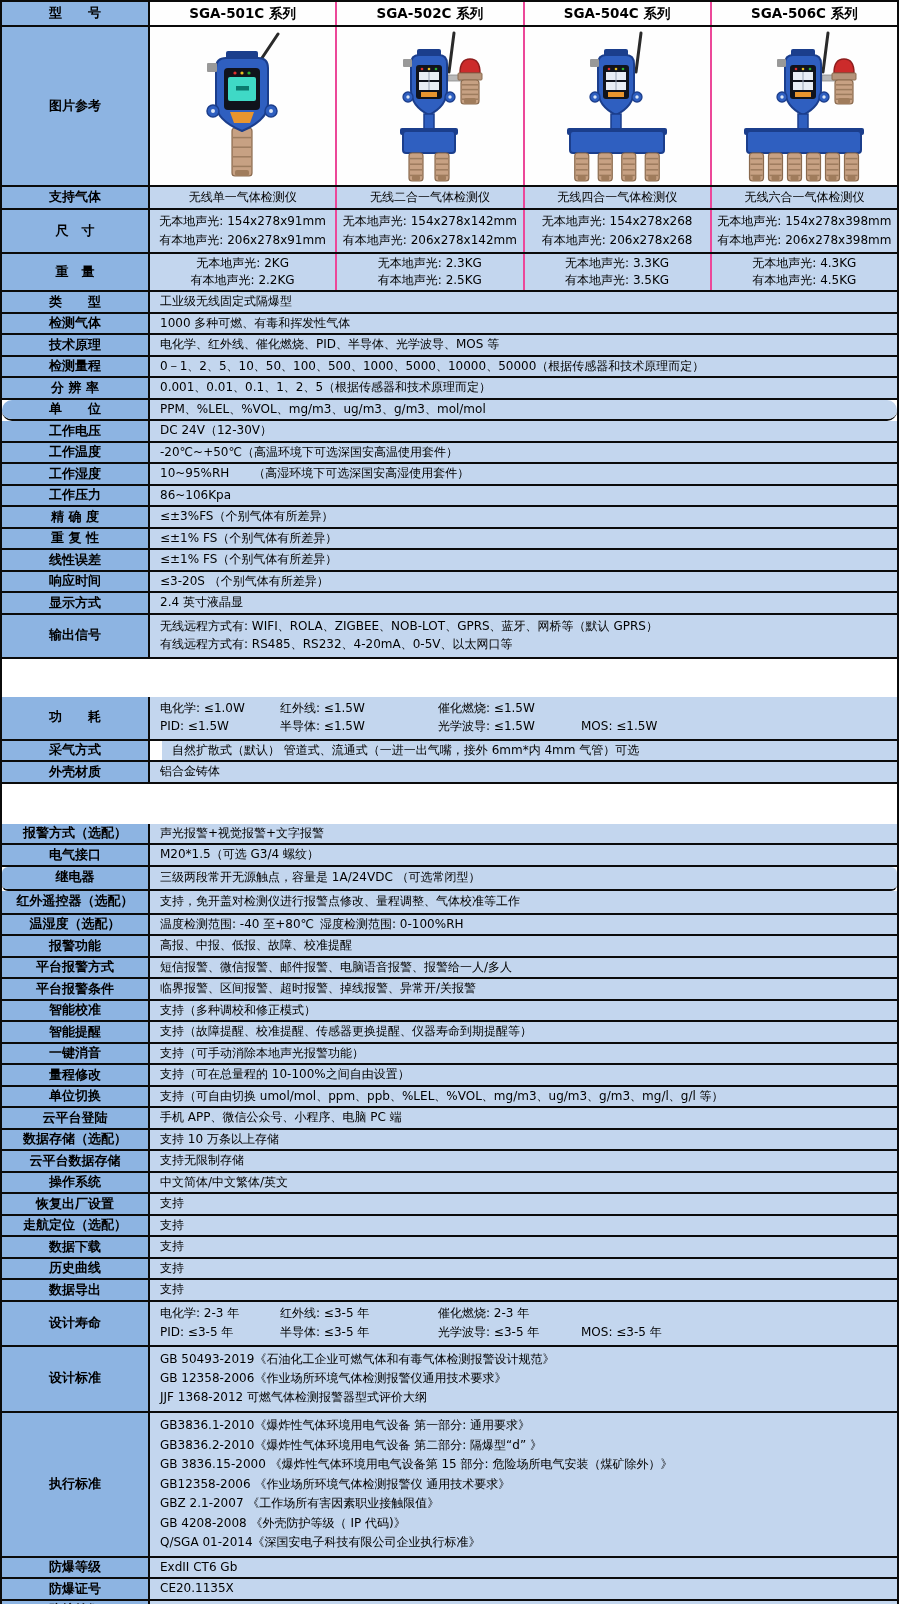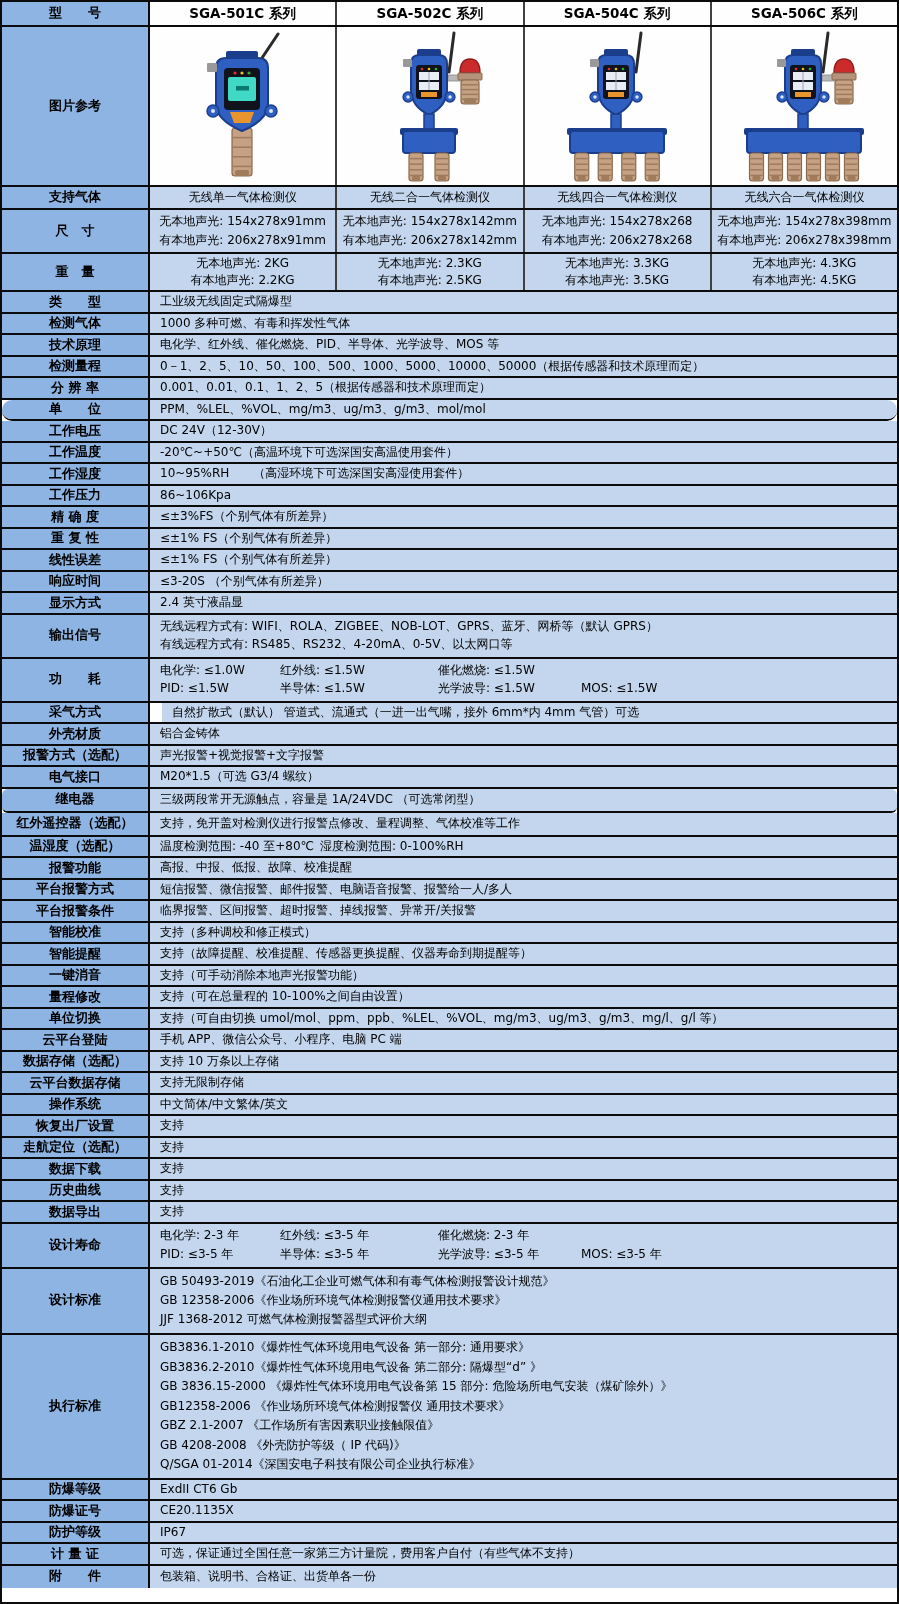--- a/index.html
+++ b/index.html
@@ -12,21 +12,21 @@
   .row{display:flex;flex-direction:row;box-sizing:border-box;border-bottom:2px solid #0b0b0b;overflow:hidden;}
   .row:last-child{border-bottom:none;flex-grow:1;}
   .label-cell{
     flex:0 0 148px;width:148px;box-sizing:border-box;
     background:#8DB4E2;border-right:2px solid #0b0b0b;
     display:flex;align-items:center;justify-content:center;
     font-weight:bold;font-size:13px;text-align:center;line-height:1.25;
     padding:0 4px;
   }
   .col-cell{
-    flex:1 1 0;box-sizing:border-box;border-right:2px solid #404040;
+    flex:1 1 0;box-sizing:border-box;border-right:2px solid #ec4899;
     display:flex;flex-direction:column;align-items:center;justify-content:center;
     font-size:12px;text-align:center;background:#C3D6EE;overflow:hidden;
   }
   .col-cell:last-child{border-right:none;}
   .row.header .col-cell{background:#FEFEFE;font-weight:bold;font-size:13.5px;}
   .row.images .col-cell{background:#FEFEFE;justify-content:center;}
   .col-cell.two{justify-content:space-evenly;}
   .col-cell .ln{line-height:1.1;}
   .value-cell{
     flex:1 1 0;box-sizing:border-box;background:#C3D6EE;
@@ -371,40 +371,40 @@
         <div class="line">2.4 英寸液晶显</div>
       </div>
     </div>
     <div class="row full" style="flex: 0 0 44px; justify-content: space-between;">
       <div class="label-cell">输出信号</div>
       <div class="value-cell">
         <div class="line">无线远程方式有: WIFI、ROLA、ZIGBEE、NOB-LOT、GPRS、蓝牙、网桥等（默认 GPRS）</div>
         <div class="line">有线远程方式有: RS485、RS232、4-20mA、0-5V、以太网口等</div>
       </div>
     </div>
-    <div class="row full" style="flex: 0 0 44px;">
+    <div class="row full" style="flex: 0 0 44px; margin-top: 38px;">
       <div class="label-cell">功　　耗</div>
       <div class="value-cell">
         <div class="line"><span class="seg" style="width: 120px;">电化学: ≤1.0W</span><span class="seg" style="width: 158px;">红外线: ≤1.5W</span><span class="seg" style="width: 143px;">催化燃烧: ≤1.5W</span></div>
         <div class="line"><span class="seg" style="width: 120px;">PID: ≤1.5W</span><span class="seg" style="width: 158px;">半导体: ≤1.5W</span><span class="seg" style="width: 143px;">光学波导: ≤1.5W</span><span class="seg">MOS: ≤1.5W</span></div>
       </div>
     </div>
     <div class="row full" style="flex: 0 0 21.5px; gap: 12px;">
       <div class="label-cell">采气方式</div>
       <div class="value-cell">
         <div class="line">自然扩散式（默认） 管道式、流通式（一进一出气嘴，接外 6mm*内 4mm 气管）可选</div>
       </div>
     </div>
     <div class="row full" style="flex: 0 0 21.5px;">
       <div class="label-cell">外壳材质</div>
       <div class="value-cell">
         <div class="line">铝合金铸体</div>
       </div>
     </div>
-    <div class="row full" style="flex: 0 0 21.5px;">
+    <div class="row full" style="flex: 0 0 21.5px; margin-top: 40px;">
       <div class="label-cell">报警方式（选配）</div>
       <div class="value-cell">
         <div class="line">声光报警+视觉报警+文字报警</div>
       </div>
     </div>
     <div class="row full" style="flex: 0 0 21.5px;">
       <div class="label-cell">电气接口</div>
       <div class="value-cell">
         <div class="line">M20*1.5（可选 G3/4 螺纹）</div>
       </div>

